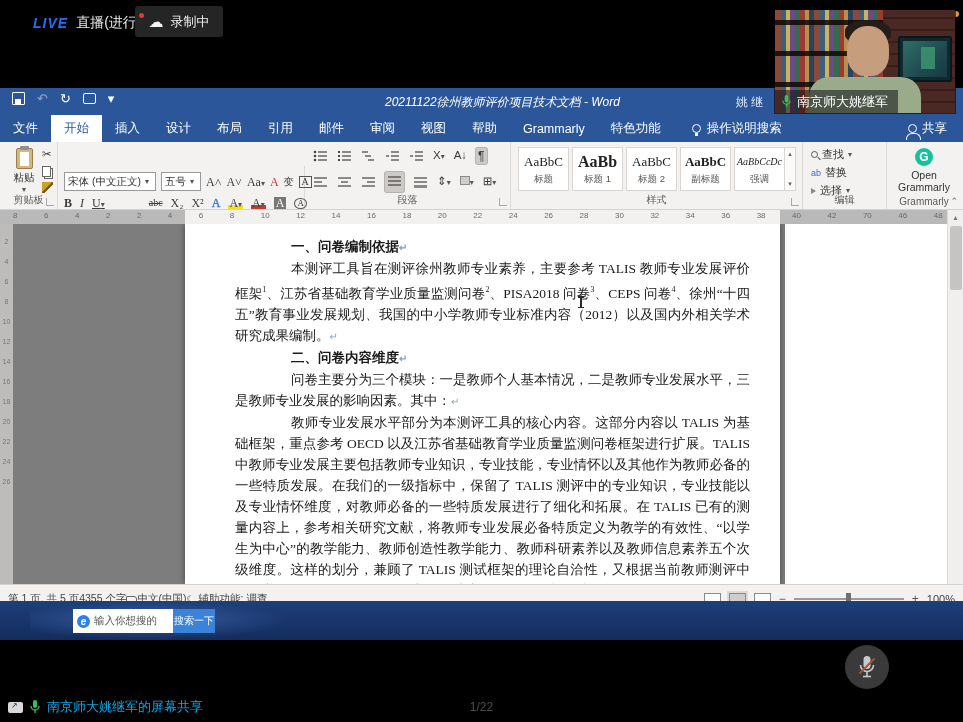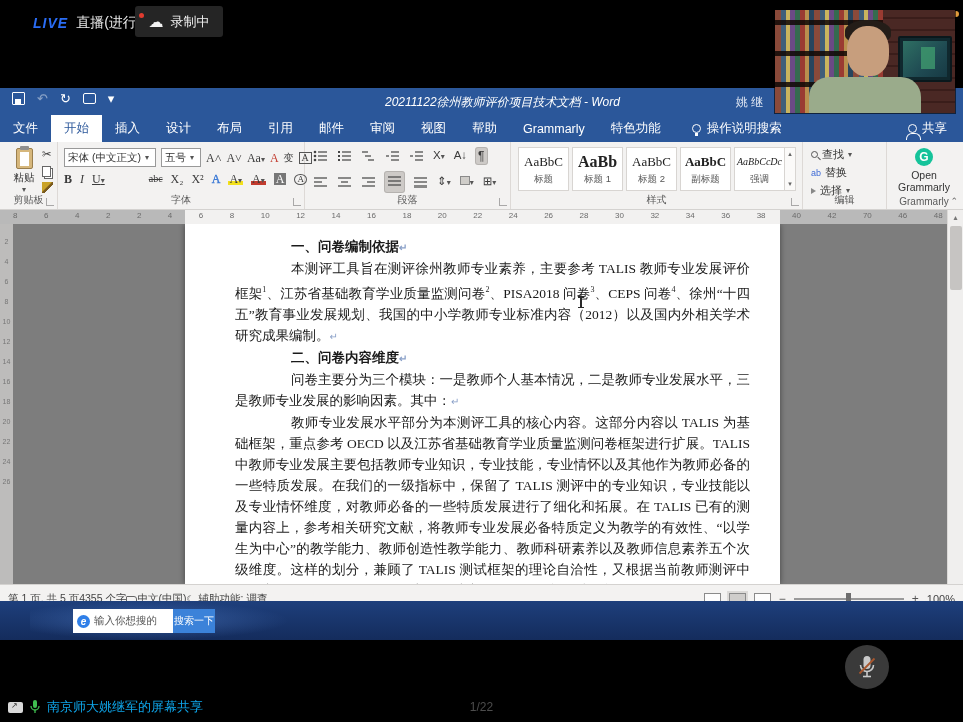--- a/index.html
+++ b/index.html
@@ -82,21 +82,21 @@
   .paste-btn { position:absolute; left:9px; top:6px; width:30px; text-align:center; }
   .clipboard-shape { width:17px; height:21px; background:#d6b77c; border:1px solid #9a7f4e; border-radius:2px;
       margin:0 auto; position:relative; }
   .clipboard-shape::before { content:""; position:absolute; left:3px; top:-3px; width:9px; height:4px; background:#8f8f8f; border-radius:1px; }
   .clipboard-shape::after { content:""; position:absolute; left:3px; top:3px; width:9px; height:14px; background:#fff; }
   .paste-txt { font-size:10.5px; color:#333; margin-top:2px; }
   .clip-small { position:absolute; left:42px; top:7px; display:flex; flex-direction:column; gap:5px; }
   .copy-ico { width:9px; height:11px; border:1px solid #666; background:#fff; box-shadow:2px 2px 0 -1px #fff, 2px 2px 0 0 #666; }
   .brush-ico { width:11px; height:11px; background:linear-gradient(135deg,#c9a227 45%,#7a5b1e 46%, #7a5b1e 60%, transparent 61%); }
 
-  .g-font { width:247px; }
+  .g-font { width:247px;margin-top:24px; }
   .fontrow1 { position:absolute; left:6px; top:6px; display:flex; align-items:center; gap:5px; }
   .fontbox { background:#fff; border:1px solid #999; font-size:10.5px; color:#333; height:19px;
              display:flex; align-items:center; padding:0 3px; gap:4px; white-space:nowrap; }
   .fontrow2 { position:absolute; left:6px; top:31px; display:flex; align-items:center; gap:8px; }
   .fx { font-size:12px; color:#3b3b3b; line-height:1; font-family:"Liberation Serif",serif; }
   .fx.b { font-weight:bold; } .fx.i { font-style:italic; } .fx.u { text-decoration:underline; }
   .fx.strike { text-decoration:line-through; font-size:10px;padding-left:36px; }
   .hl-A { background:linear-gradient(to top, #f3e11c 4px, transparent 4px); padding:0 1px; }
   .clr-A { background:linear-gradient(to top, #c23b2e 4px, transparent 4px); padding:0 1px; }
   .eff-A { color:#3e7bd6; -webkit-text-stroke:.4px #3e7bd6; }
@@ -141,21 +141,21 @@
 
   
   .hruler { position:absolute; left:0; top:122px; width:947px; height:14px; background:#b9b9b9; overflow:hidden; }
   .hruler-white { position:absolute; left:185px; top:0; width:595px; height:14px; background:#f2f1f0; }
   .hruler-nums { position:absolute; left:13px; top:1px; width:930px; display:flex; justify-content:space-between; }
   .hruler-nums span { font-size:8px; color:#6b6b6b; }
   .tabsel { position:absolute; left:0; top:122px; width:13px; height:14px; background:#e8e6e4; border:1px solid #bdbbb9;
       font-size:8px; color:#555; text-align:center; line-height:12px; }
 
   
-  .docarea { position:absolute; left:0; top:136px; width:947px; height:360px; background:#7d7d7d; overflow:hidden; }
+  .docarea { position:absolute; left:0; top:136px; width:785px; height:360px; background:#7d7d7d; overflow:hidden; }
   .vruler { position:absolute; left:0; top:0; width:13px; height:100%; background:#bdbcbb; }
   .vruler-nums { position:absolute; left:0; top:14px; width:13px; display:flex; flex-direction:column; gap:13px; align-items:center; }
   .vruler-nums span { font-size:7px; color:#777; }
   .page { position:absolute; left:185px; top:0; width:595px; height:360px; background:#fff;
           box-shadow:0 0 6px rgba(0,0,0,.45); padding:12px 30px 0 50px; overflow:hidden; }
   .page p { font-family:"Liberation Serif",serif; font-size:13.5px; line-height:21px; color:#1a1a1a;
             text-align:justify; text-indent:56px; margin:0; }
   .page p.heading { font-weight:bold; }
   .page sup { font-size:8px; }
   .pmark { color:#8aa0c8; font-size:10px; font-family:"Liberation Sans",sans-serif; }
@@ -561,15 +561,23 @@
 
   <div class="webcam">
     <div class="cam-books"></div>
     <div class="cam-brick"></div>
     <div class="cam-monitor">
         <div class="cam-screen"></div>
       </div>
     <div class="cam-body"></div>
     <div class="cam-hair"></div>
     <div class="cam-head"></div>
+    <div class="cam-namebar">
+      <svg class="mic-svg" width="11" height="15" viewBox="0 0 12 16">
+        <rect x="4" y="1" width="4" height="8" rx="2" fill="#3fbf4f"></rect>
+        <path d="M2 7a4 4 0 0 0 8 0" stroke="#3fbf4f" stroke-width="1.3" fill="none"></path>
+        <line x1="6" y1="11" x2="6" y2="14" stroke="#3fbf4f" stroke-width="1.3"></line>
+      </svg>
+      <span class="cam-name">南京师大姚继军</span>
+    </div>
   </div>
 
 </div>
 
 </body></html>

